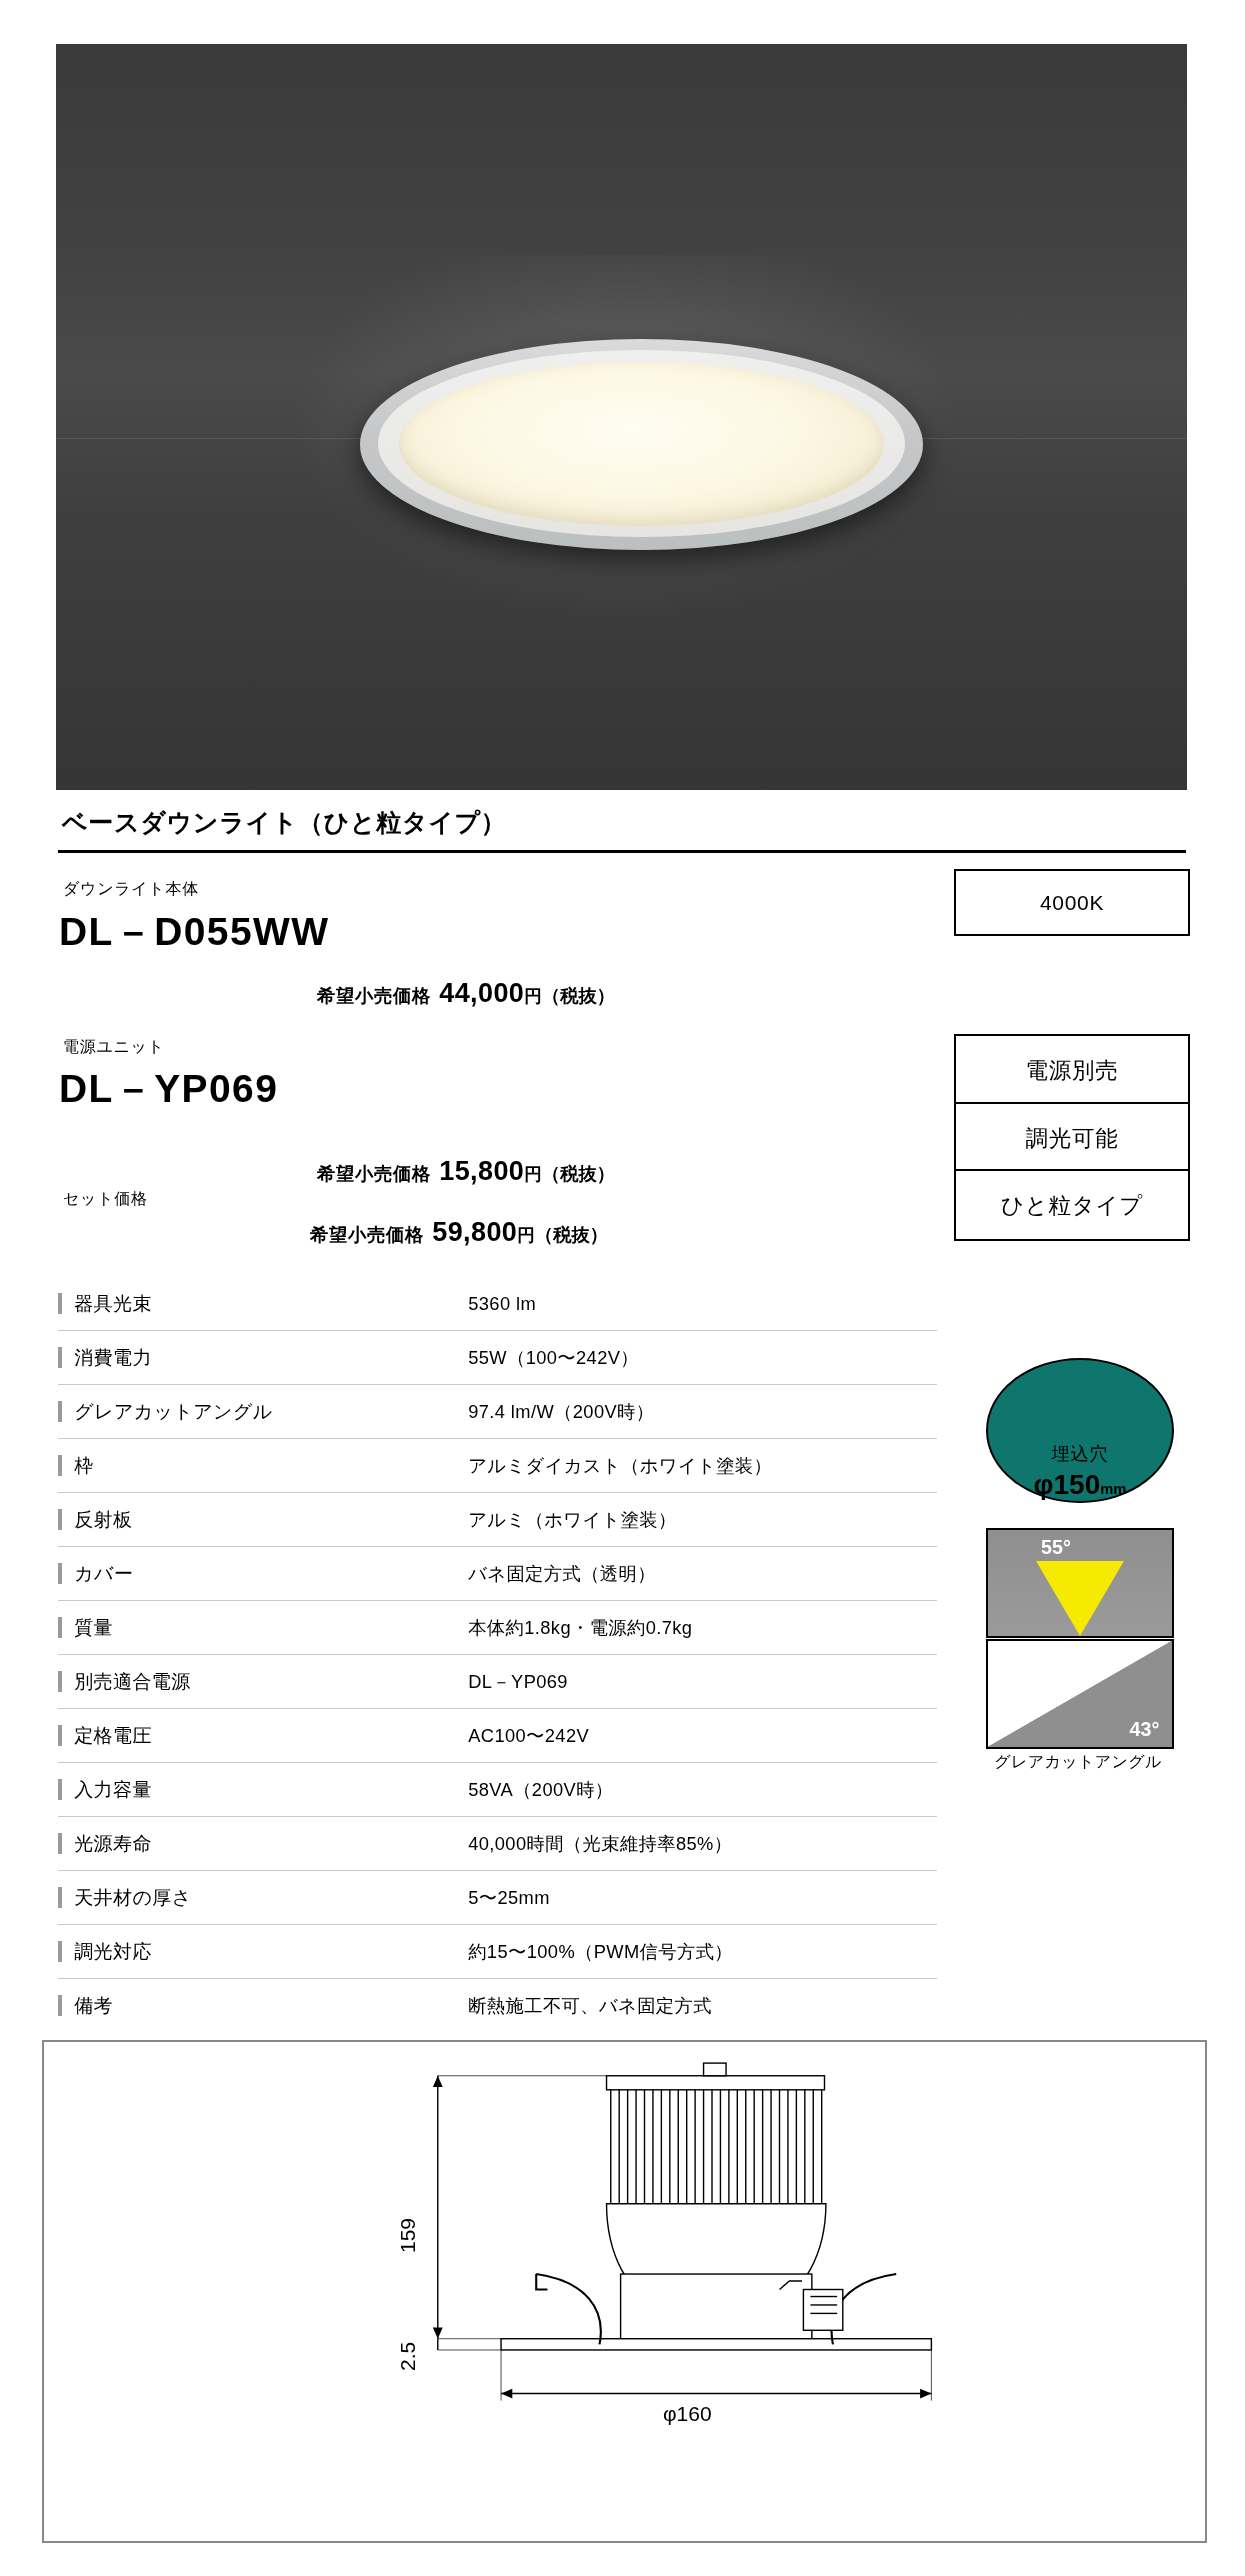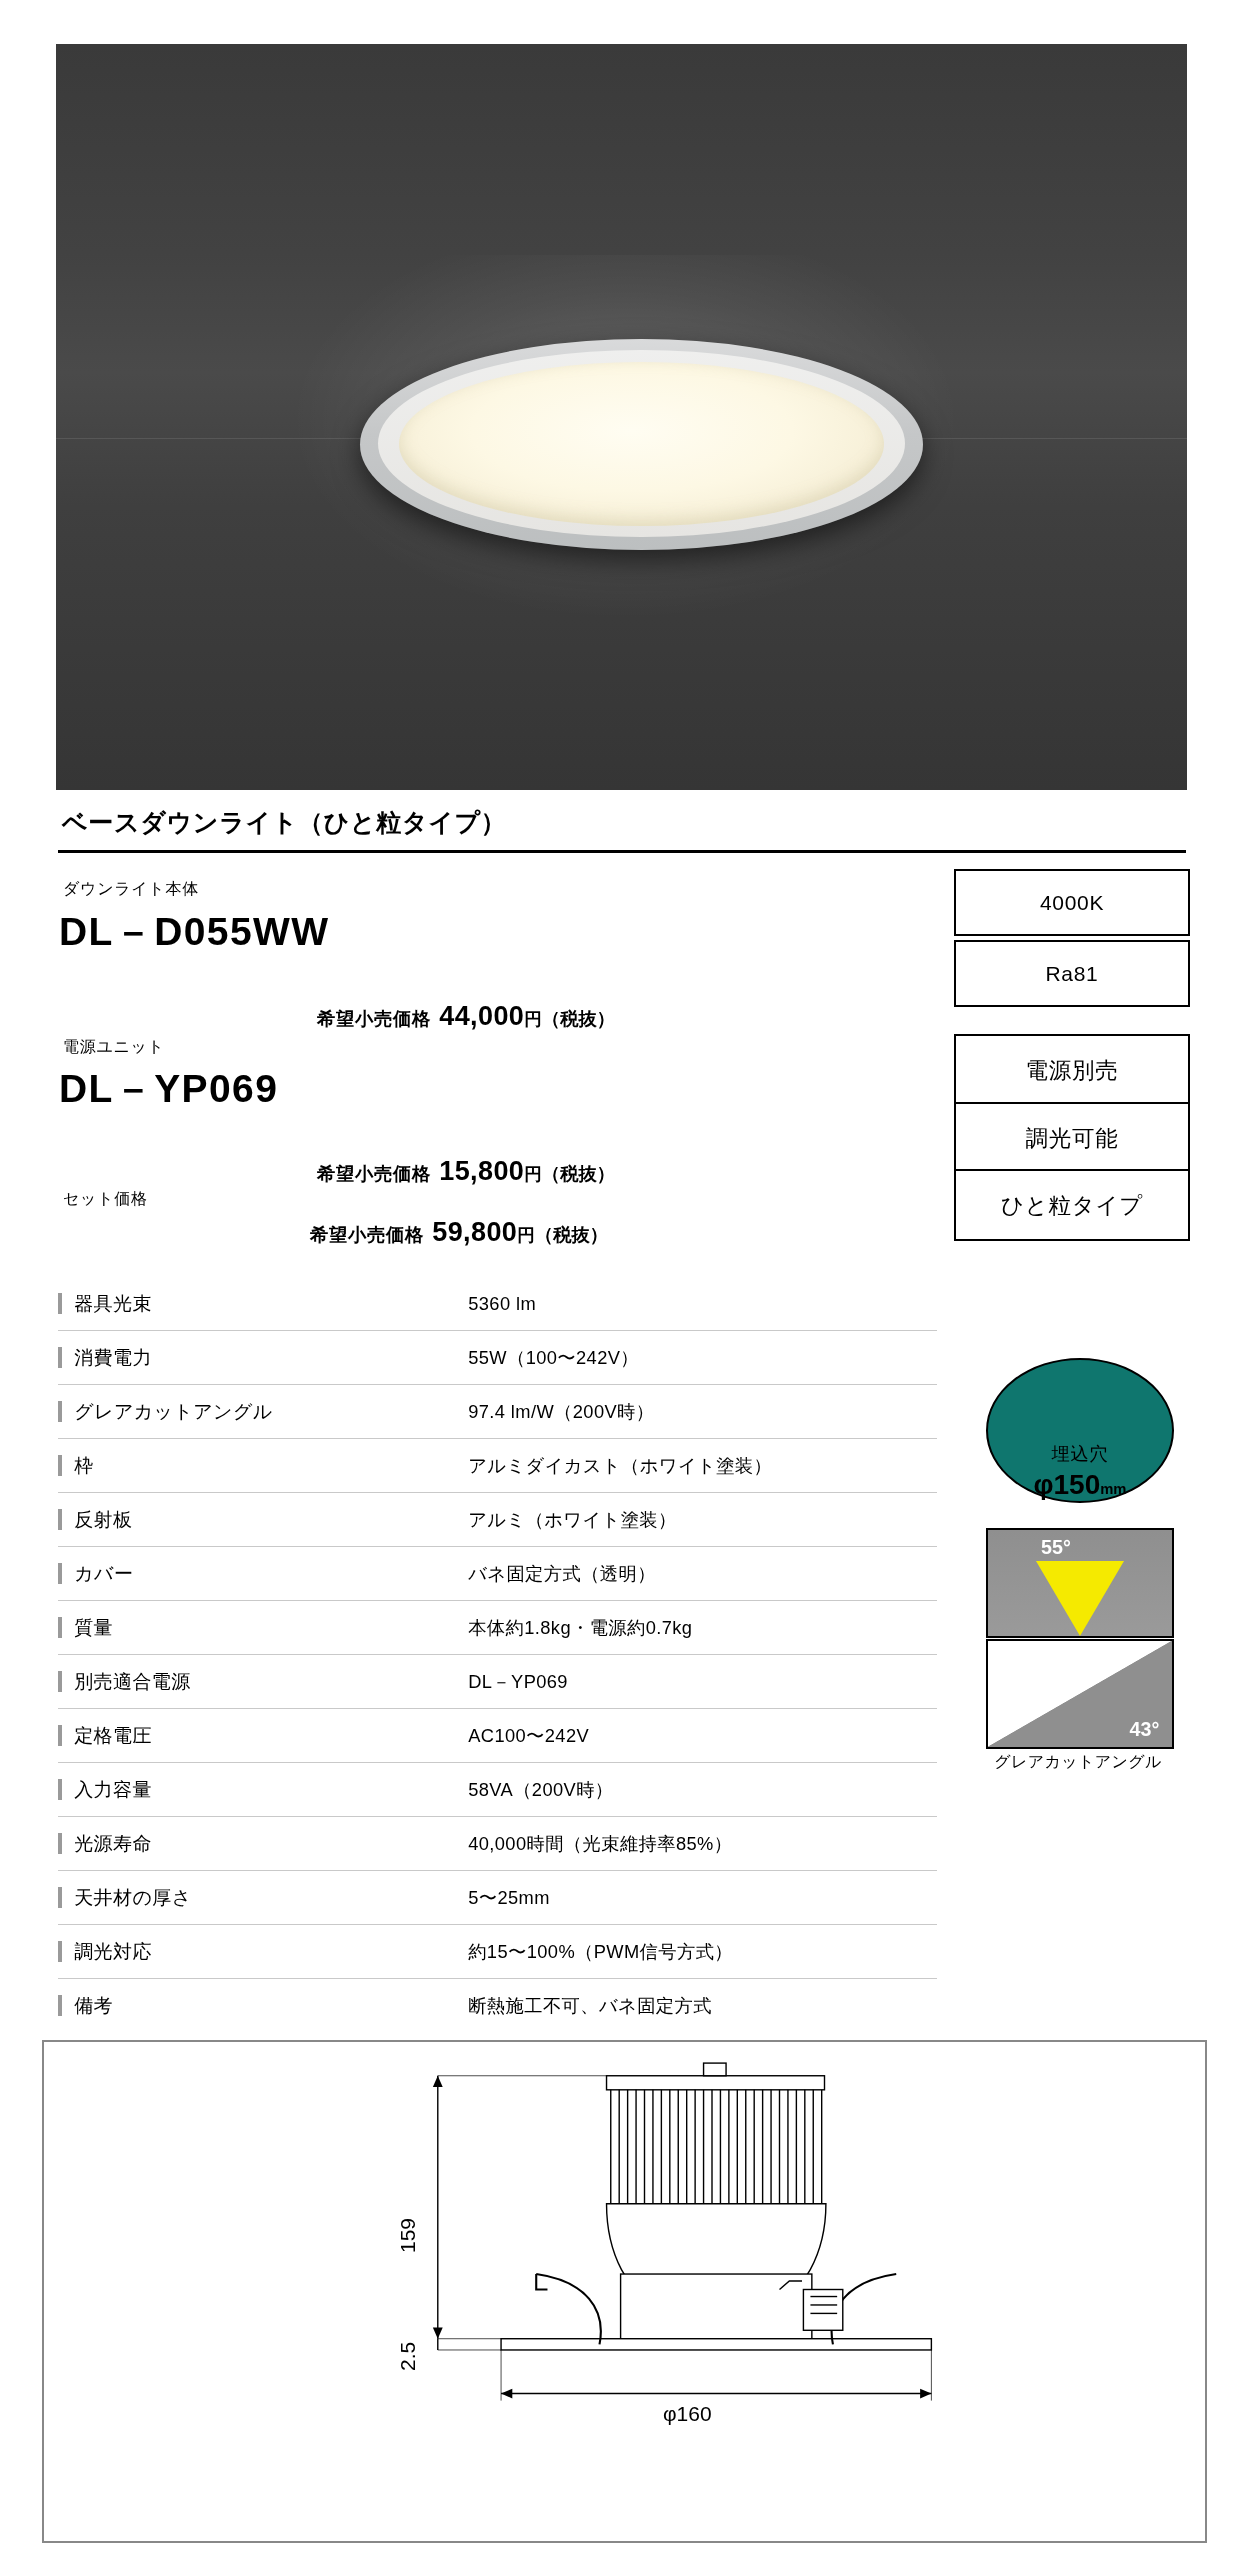--- a/index.html
+++ b/index.html
@@ -263,37 +263,36 @@
       <div class="inner-ring"></div>
       <div class="lens"></div>
     </div>
   </div>
 
   <div class="series-title">ベースダウンライト（ひと粒タイプ）</div>
   <div class="rule-top"></div>
 
   <div class="small-label" style="left:63px; top:879px;">ダウンライト本体</div>
   <div class="model-no" style="left:59px; top:905px;">DL－D055WW</div>
-  <div class="price-row" style="left:317px; top:978px;margin-top:23px;">
+  <div class="price-row" style="left:317px; top:978px;">
     <span class="plabel">希望小売価格</span><span class="pvalue">44,000</span><span class="pyen">円</span><span class="ptax">（税抜）</span>
   </div>
 
   <div class="small-label" style="left:63px; top:1037px;">電源ユニット</div>
   <div class="model-no" style="left:59px; top:1062px;">DL－YP069</div>
   <div class="price-row" style="left:317px; top:1156px;">
     <span class="plabel">希望小売価格</span><span class="pvalue">15,800</span><span class="pyen">円</span><span class="ptax">（税抜）</span>
   </div>
 
   <div class="small-label" style="left:63px; top:1189px;">セット価格</div>
   <div class="price-row" style="left:310px; top:1217px;">
     <span class="plabel">希望小売価格</span><span class="pvalue">59,800</span><span class="pyen">円</span><span class="ptax">（税抜）</span>
   </div>
 
   <div class="badge" style="left:954px; top:869px; width:232px; height:63px;">4000K</div>
-  <div class="badge" style="left:954px; top:940px; width:232px; height:63px;">Ra81</div>
   <div class="badge big" style="left:954px; top:1034px; width:232px; height:68px;">電源別売</div>
   <div class="badge big" style="left:954px; top:1102px; width:232px; height:68px;">調光可能</div>
   <div class="badge big" style="left:954px; top:1169px; width:232px; height:68px;">ひと粒タイプ</div>
 
   <div class="hole-circle">
     <div class="h1">埋込穴</div>
     <div class="h2"><span>φ150</span><small>mm</small></div>
   </div>
 
   <div class="angle-box" style="top:1528px;">

